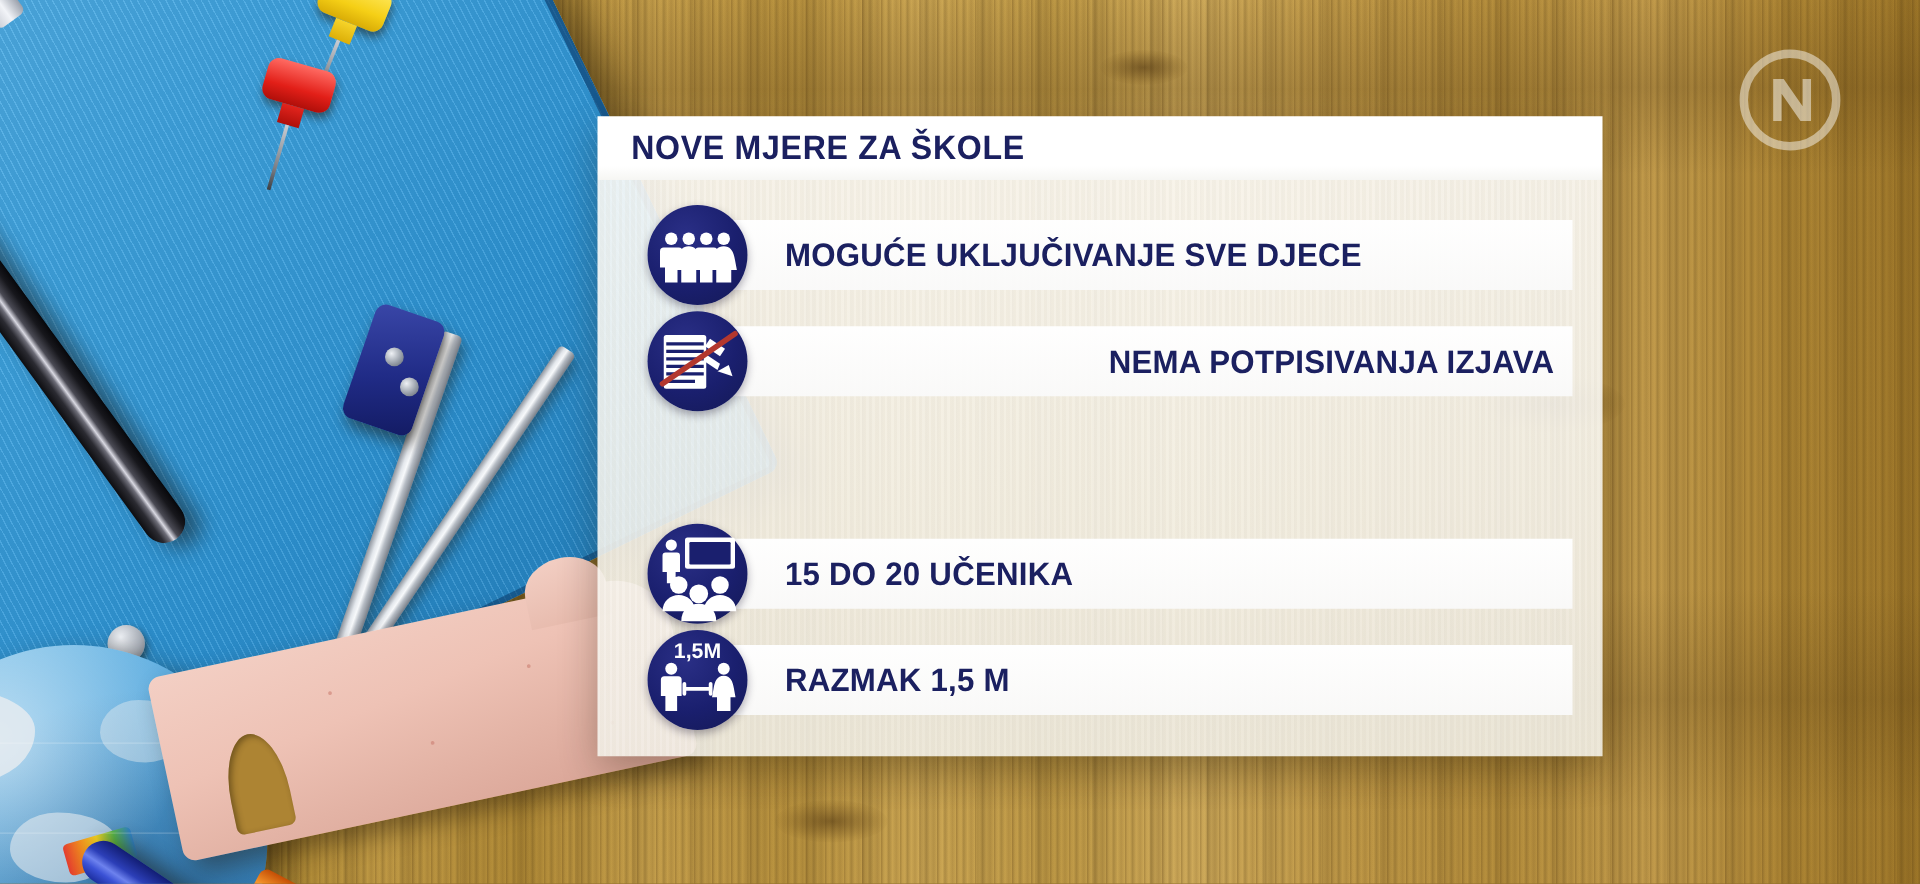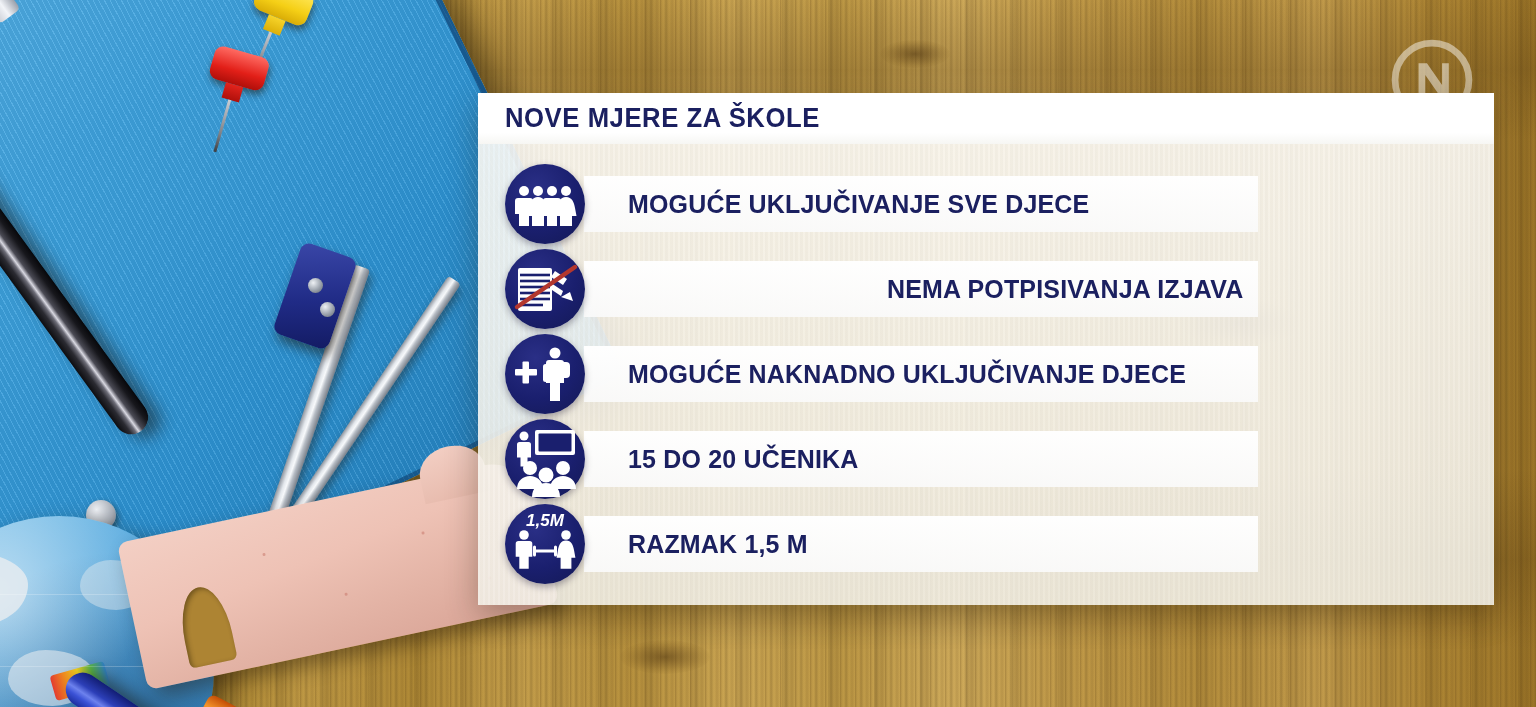--- a/index.html
+++ b/index.html
@@ -175,21 +175,21 @@
     box-shadow:6px 8px 16px rgba(25,16,2,0.45);
   }
   .pen-orange {
     position:absolute; left:246px; top:672px; width:24px; height:120px;
     background:linear-gradient(90deg,#d45a0a,#f5952c 45%,#c44e05);
     transform:rotate(-62deg); border-radius:7px;
   }
 
   
   #panel {
-    position:absolute; left:478px; top:93px; width:1016px; height:512px;
+    position:absolute; left:478px; top:93px; width:804px; height:512px;
     box-shadow:0 10px 30px rgba(30,20,4,0.30);
   }
   #panel-header {
     position:absolute; left:0; top:0; width:100%; height:51px;
     background:linear-gradient(180deg,#ffffff 0%,#ffffff 78%,#f6f6f3 100%);
     display:flex; align-items:center;
   }
   #panel-title {
     margin-left:27px;
     color:#1b2060;
@@ -210,26 +210,25 @@
 
   .measure-row {
     position:absolute; left:27px; height:56px; width:753px;
     display:flex; align-items:center;
   }
   .row-bar {
     position:absolute; left:79px; top:0; width:674px; height:100%;
     background:linear-gradient(180deg, rgba(255,255,255,0.97), rgba(250,250,250,0.93));
   }
   .row-icon {
-    position:absolute; left:0; top:-12px;
+    position:absolute; left:13px; top:-12px;
     width:80px; height:80px; border-radius:50%;
     background:radial-gradient(circle at 38% 30%, #2a2f86, #1a1f6e 55%, #141955 100%);
     box-shadow:0 3px 7px rgba(20,14,40,0.35);
     z-index:2;
-    font-style:italic;
   }
   .row-icon svg { display:block; width:80px; height:80px; }
   .row-label {
     position:relative; z-index:3;
     margin-left:123px;
     color:#1b2060;
     font-size:26px;
     font-weight:600;
     letter-spacing:0.2px;
     white-space:nowrap;
@@ -367,41 +366,20 @@
               <line x1="15" y1="50" x2="45" y2="50"></line>
               <line x1="15" y1="56" x2="38" y2="56"></line>
             </g>
 
             <line x1="12" y1="58" x2="70" y2="18" stroke="#b3372e" stroke-width="4.5" stroke-linecap="round"></line>
           </svg>
         </div>
         <div class="row-label">NEMA POTPISIVANJA IZJAVA</div>
       </div>
 
-      <div class="measure-row" style="top:202px;">
-        <div class="row-bar"></div>
-        <div class="row-icon">
-          <svg viewBox="0 0 80 80" aria-hidden="true">
-            <g fill="#ffffff">
-
-              <rect x="10" y="35" width="22" height="6.5" rx="1"></rect>
-              <rect x="17.5" y="27.5" width="6.5" height="22" rx="1"></rect>
-
-              <circle cx="50" cy="19" r="5.5"></circle>
-
-              <path d="M44 26 h12 a3 3 0 0 1 3 3 v20 h-4 v18 h-10 v-18 h-4 v-20 a3 3 0 0 1 3 -3 z"></path>
-
-              <rect x="54" y="28" width="11" height="16" rx="4"></rect>
-
-              <rect x="38" y="30" width="5" height="18" rx="2.5"></rect>
-            </g>
-          </svg>
-        </div>
-        <div class="row-label">MOGUĆE NAKNADNO UKLJUČIVANJE DJECE</div>
-      </div>
 
       <div class="measure-row" style="top:287px;text-align:right;">
         <div class="row-bar"></div>
         <div class="row-icon">
           <svg viewBox="0 0 80 80" aria-hidden="true">
             <g fill="#ffffff">
 
               <circle cx="19" cy="17" r="4.5"></circle>
               <path d="M14.5 23 h9 a2.5 2.5 0 0 1 2.5 2.5 v13 h-3.5 v9 h-7 v-9 h-3.5 v-13 a2.5 2.5 0 0 1 2.5 -2.5 z"></path>
 

